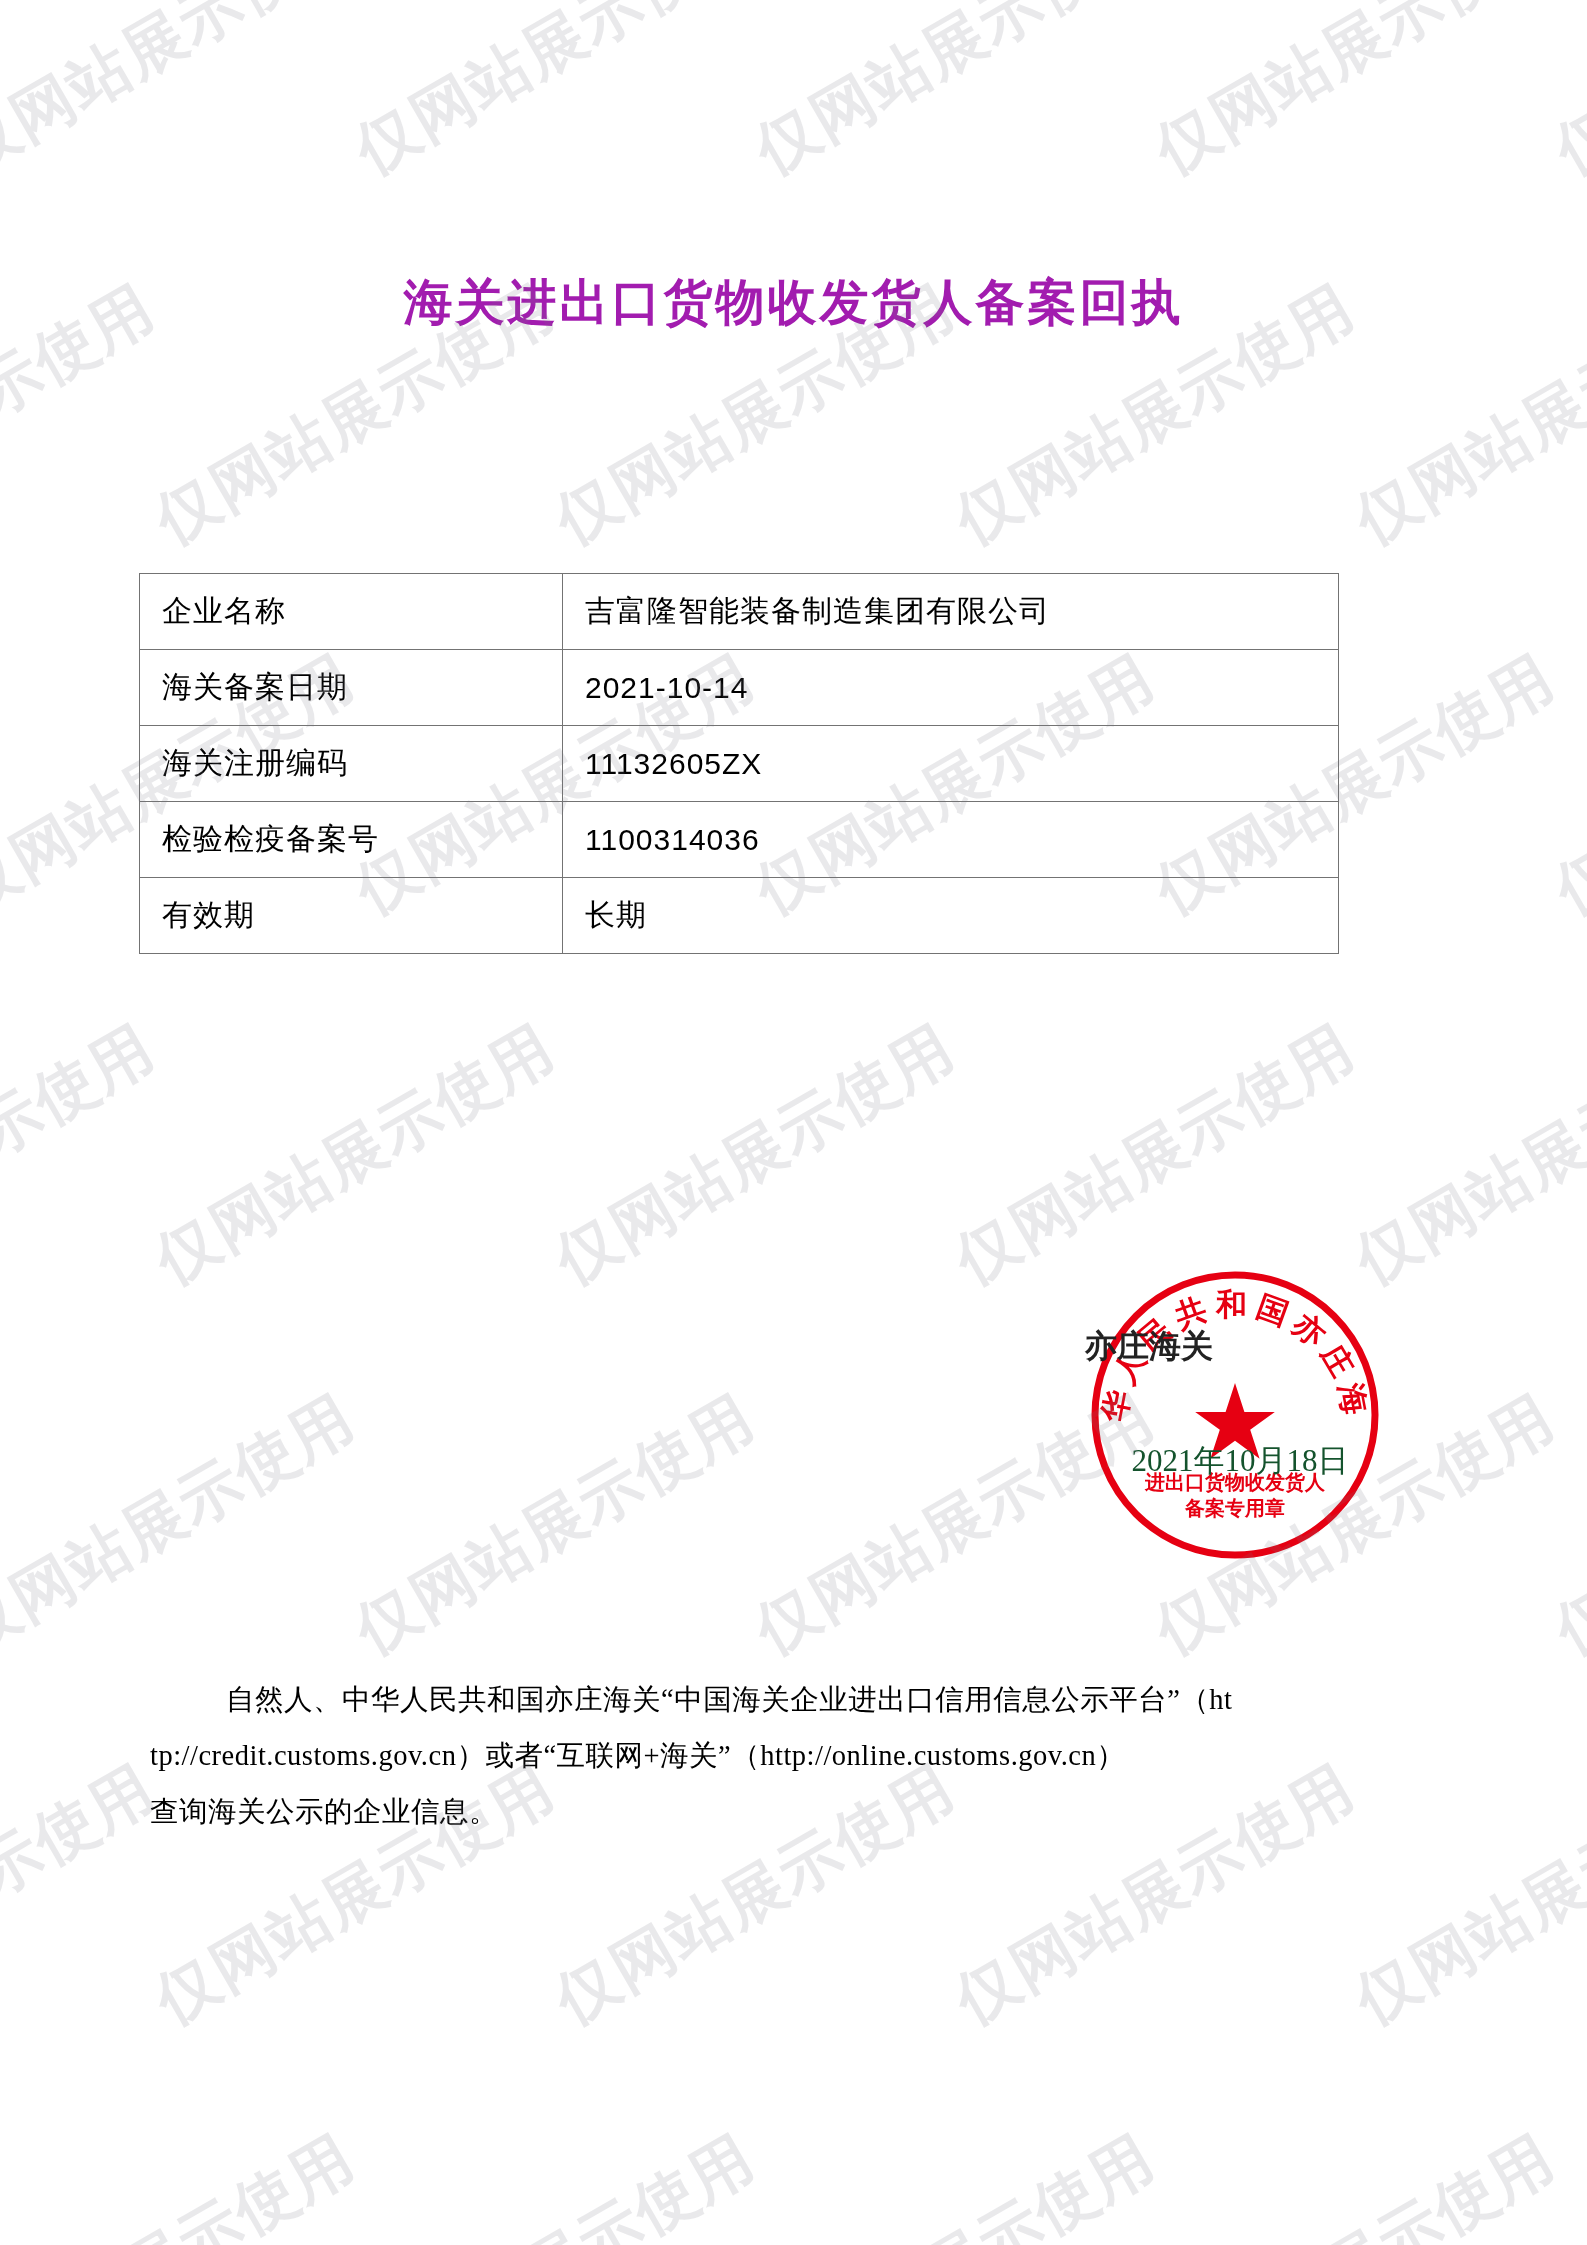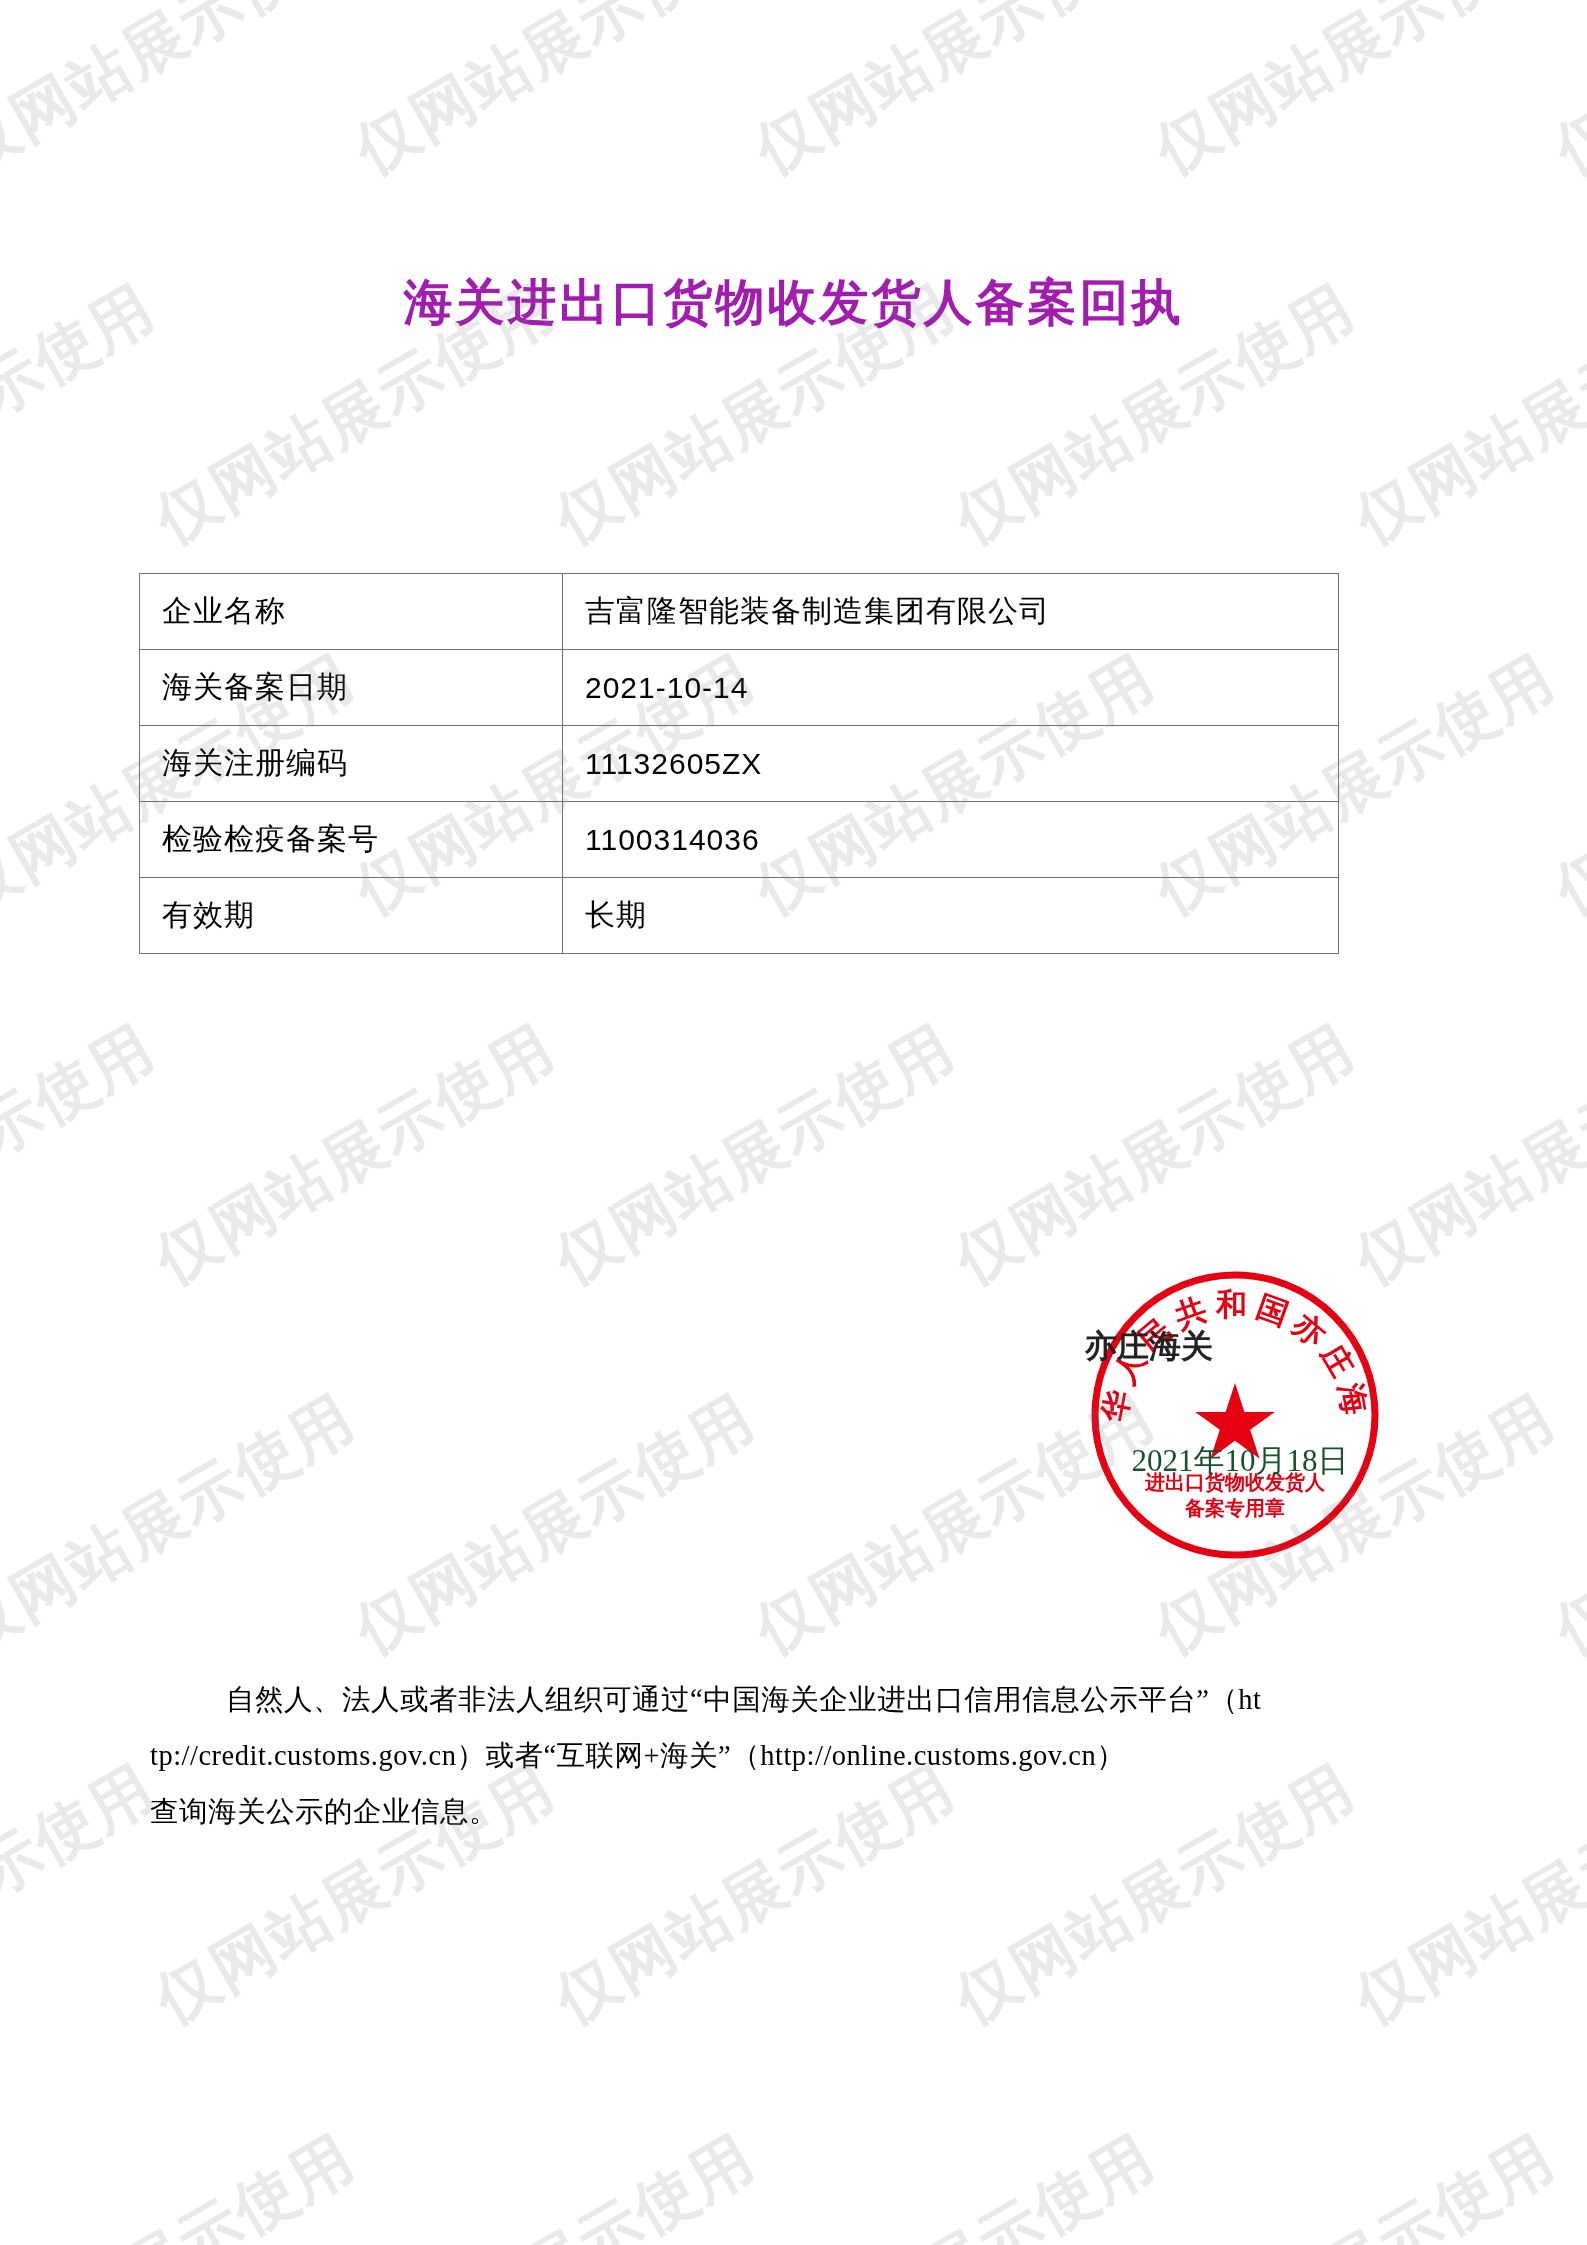--- a/index.html
+++ b/index.html
@@ -200,18 +200,18 @@
       <polygon fill="#e60012" points="150,118 159.4,146.9 189.8,146.9 165.2,164.8 174.6,193.7 150,175.8 125.4,193.7 134.8,164.8 110.2,146.9 140.6,146.9"></polygon>
       <text font-family="'Liberation Sans', sans-serif" font-size="20" font-weight="bold" fill="#e60012" text-anchor="middle" x="150" y="224" id="seal-bottom1">进出口货物收发货人</text>
       <text font-family="'Liberation Sans', sans-serif" font-size="20" font-weight="bold" fill="#e60012" text-anchor="middle" x="150" y="250" id="seal-bottom2">备案专用章</text>
     </svg>
     <div style="position:absolute;left:0;top:60px;width:300px;text-align:left;font-family:'Liberation Sans',sans-serif;font-size:32px;font-weight:bold;color:#222;">亦庄海关</div>
   </div>
 
   <div id="seal-date">2021年10月18日</div>
 
   <div id="footer-note">
-    <span class="indent"></span><span>自然人、法人或者非法人组织可通过“中国海关企业进出口信用信息公示平台”（ht</span><br>
+    <span class="indent"></span><span>自然人、中华人民共和国亦庄海关“中国海关企业进出口信用信息公示平台”（ht</span><br>
     <span>tp://credit.customs.gov.cn）或者“互联网+海关”（http://online.customs.gov.cn）</span><br>
     <span>查询海关公示的企业信息。</span>
   </div>
 
 </div>
 
 </body></html>

